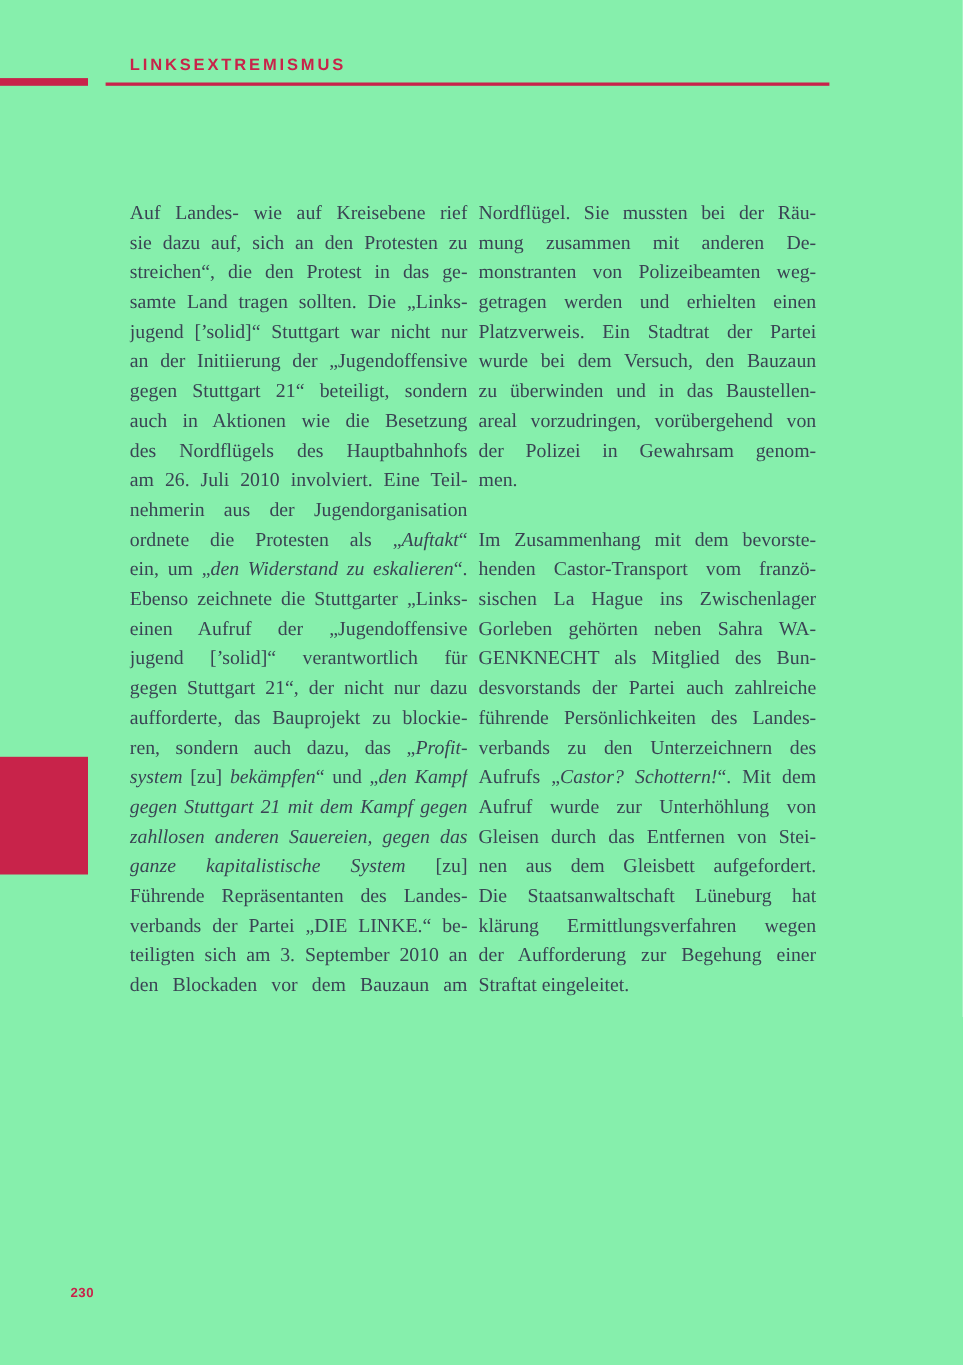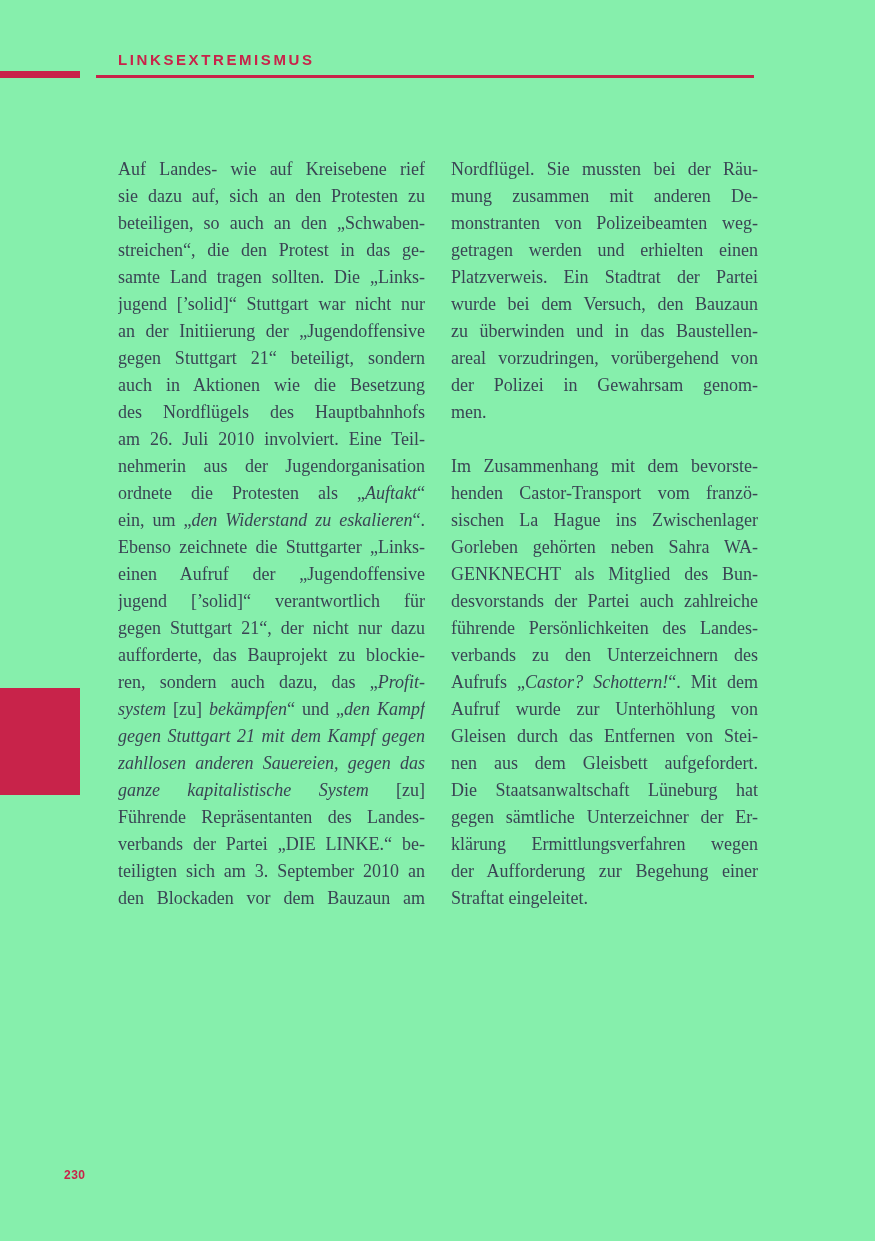--- a/index.html
+++ b/index.html
@@ -35,23 +35,23 @@
     position: absolute; left: 96px; top: 75px;
     width: 658px; height: 3px;
     background: var(--accent);
   }
   .edge-block {
     position: absolute; left: 0; top: 688px;
     width: 80px; height: 107px;
     background: var(--accent);
   }
   .columns {
-    position: absolute; left: 118px; top: 156px;
+    position: absolute; left: 118px; top: 180px;
     display: flex;
-    gap: 26px;
+    gap: 10px;
   }
   .col { width: 307px; }
   .para { margin: 0; }
   .para + .para { margin-top: 27px; }
   .ln {
     height: 27px;
     line-height: 27px;
     font-size: 18px;
     color: var(--body-text);
     text-align: justify;
@@ -81,21 +81,20 @@
 
   <div class="header-rule"></div>
 
   <div class="edge-block"></div>
 
   <main class="columns">
     <div class="col">
         <div class="para">
           <div class="ln"><span>Auf Landes- wie auf Kreisebene rief</span></div>
           <div class="ln"><span>sie dazu auf, sich an den Protesten zu</span></div>
-          <div class="ln"><span>beteiligen, so auch an den „Schwaben-</span></div>
           <div class="ln"><span>streichen“, die den Protest in das ge-</span></div>
           <div class="ln"><span>samte Land tragen sollten. Die „Links-</span></div>
           <div class="ln"><span>jugend [’solid]“ Stuttgart war nicht nur</span></div>
           <div class="ln"><span>an der Initiierung der „Jugendoffensive</span></div>
           <div class="ln"><span>gegen Stuttgart 21“ beteiligt, sondern</span></div>
           <div class="ln"><span>auch in Aktionen wie die Besetzung</span></div>
           <div class="ln"><span>des Nordflügels des Hauptbahnhofs</span></div>
           <div class="ln"><span>am 26. Juli 2010 involviert. Eine Teil-</span></div>
           <div class="ln"><span>nehmerin aus der Jugendorganisation</span></div>
           <div class="ln"><span>ordnete die Protesten als „</span><span class="it">Auftakt</span><span>“</span></div>
@@ -136,21 +135,20 @@
           <div class="ln"><span>Gorleben gehörten neben Sahra WA-</span></div>
           <div class="ln"><span>GENKNECHT als Mitglied des Bun-</span></div>
           <div class="ln"><span>desvorstands der Partei auch zahlreiche</span></div>
           <div class="ln"><span>führende Persönlichkeiten des Landes-</span></div>
           <div class="ln"><span>verbands zu den Unterzeichnern des</span></div>
           <div class="ln"><span>Aufrufs „</span><span class="it">Castor? Schottern!</span><span>“. Mit dem</span></div>
           <div class="ln"><span>Aufruf wurde zur Unterhöhlung von</span></div>
           <div class="ln"><span>Gleisen durch das Entfernen von Stei-</span></div>
           <div class="ln"><span>nen aus dem Gleisbett aufgefordert.</span></div>
           <div class="ln"><span>Die Staatsanwaltschaft Lüneburg hat</span></div>
-          <div class="ln"><span>gegen sämtliche Unterzeichner der Er-</span></div>
           <div class="ln"><span>klärung Ermittlungsverfahren wegen</span></div>
           <div class="ln"><span>der Aufforderung zur Begehung einer</span></div>
           <div class="ln flush"><span>Straftat eingeleitet.</span></div>
         </div>
       </div>
   </main>
 
   <div class="page-number">230</div>
 
 </div>

